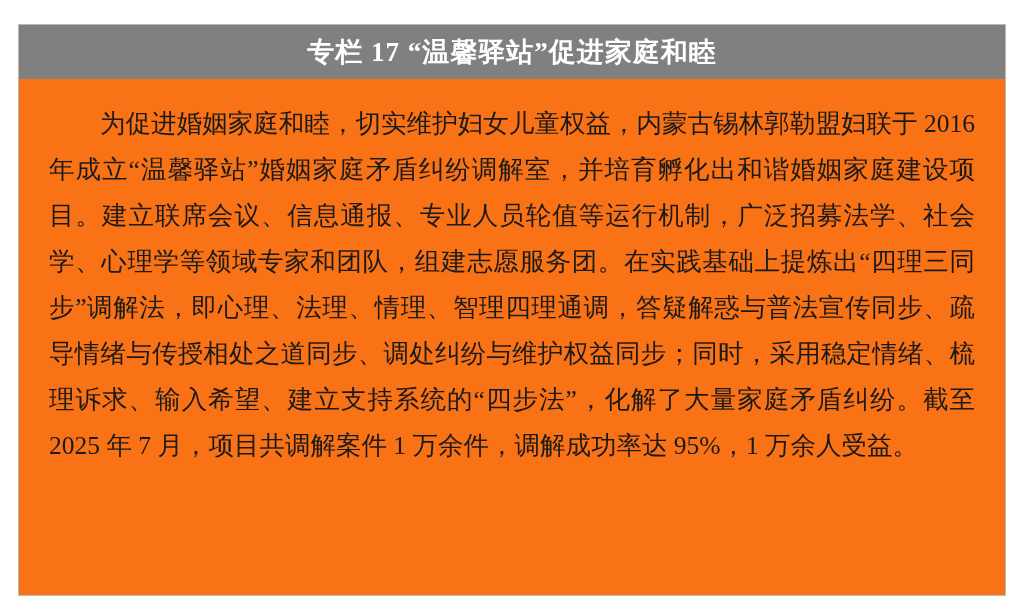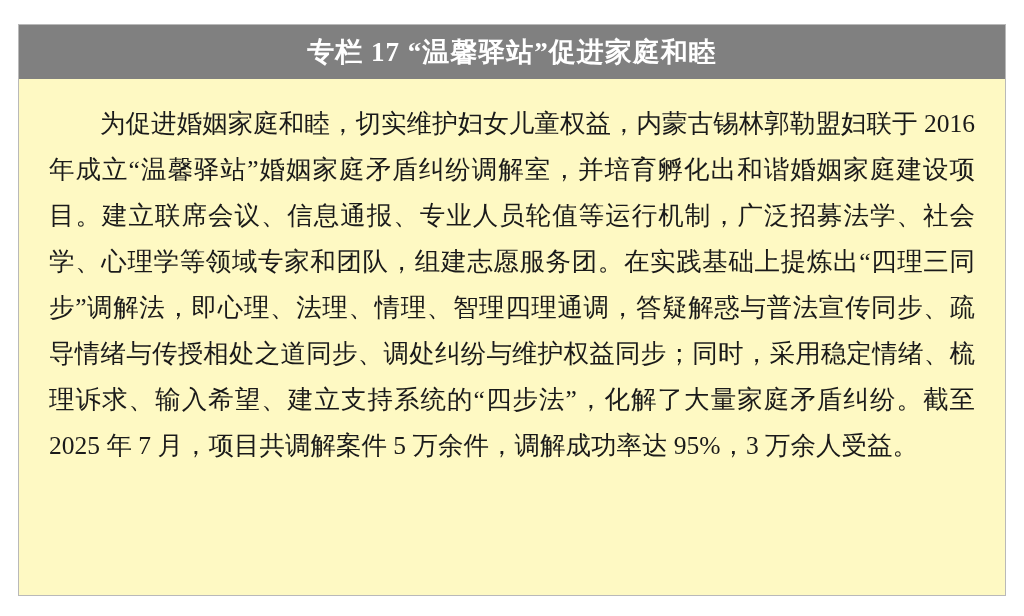--- a/index.html
+++ b/index.html
@@ -21,21 +21,21 @@
     box-sizing: border-box;
   }
   .box {
     position: absolute;
     left: 18px;
     top: 24px;
     width: 988px;
     height: 572px;
     box-sizing: border-box;
     border: 1px solid #b9b9b9;
-    background: #fef9c3;
+    background: #f97316;
   }
   .box-header {
     height: 54px;
     background: #808080;
     display: flex;
     align-items: center;
     justify-content: center;
     box-sizing: border-box;
   }
   .box-title {
@@ -63,16 +63,16 @@
 </style>
 </head>
 <body>
 
 <div class="page">
   <div class="box">
     <div class="box-header">
       <div class="box-title">专栏 17  “温馨驿站”促进家庭和睦</div>
     </div>
     <div class="box-body">
-      <p class="para">为促进婚姻家庭和睦，切实维护妇女儿童权益，内蒙古锡林郭勒盟妇联于 2016 年成立“温馨驿站”婚姻家庭矛盾纠纷调解室，并培育孵化出和谐婚姻家庭建设项目。建立联席会议、信息通报、专业人员轮值等运行机制，广泛招募法学、社会学、心理学等领域专家和团队，组建志愿服务团。在实践基础上提炼出“四理三同步”调解法，即心理、法理、情理、智理四理通调，答疑解惑与普法宣传同步、疏导情绪与传授相处之道同步、调处纠纷与维护权益同步；同时，采用稳定情绪、梳理诉求、输入希望、建立支持系统的“四步法”，化解了大量家庭矛盾纠纷。截至 2025 年 7 月，项目共调解案件 5 万余件，调解成功率达 95%，3 万余人受益。</p>
+      <p class="para">为促进婚姻家庭和睦，切实维护妇女儿童权益，内蒙古锡林郭勒盟妇联于 2016 年成立“温馨驿站”婚姻家庭矛盾纠纷调解室，并培育孵化出和谐婚姻家庭建设项目。建立联席会议、信息通报、专业人员轮值等运行机制，广泛招募法学、社会学、心理学等领域专家和团队，组建志愿服务团。在实践基础上提炼出“四理三同步”调解法，即心理、法理、情理、智理四理通调，答疑解惑与普法宣传同步、疏导情绪与传授相处之道同步、调处纠纷与维护权益同步；同时，采用稳定情绪、梳理诉求、输入希望、建立支持系统的“四步法”，化解了大量家庭矛盾纠纷。截至 2025 年 7 月，项目共调解案件 1 万余件，调解成功率达 95%，1 万余人受益。</p>
     </div>
   </div>
 </div>
 
 </body></html>

